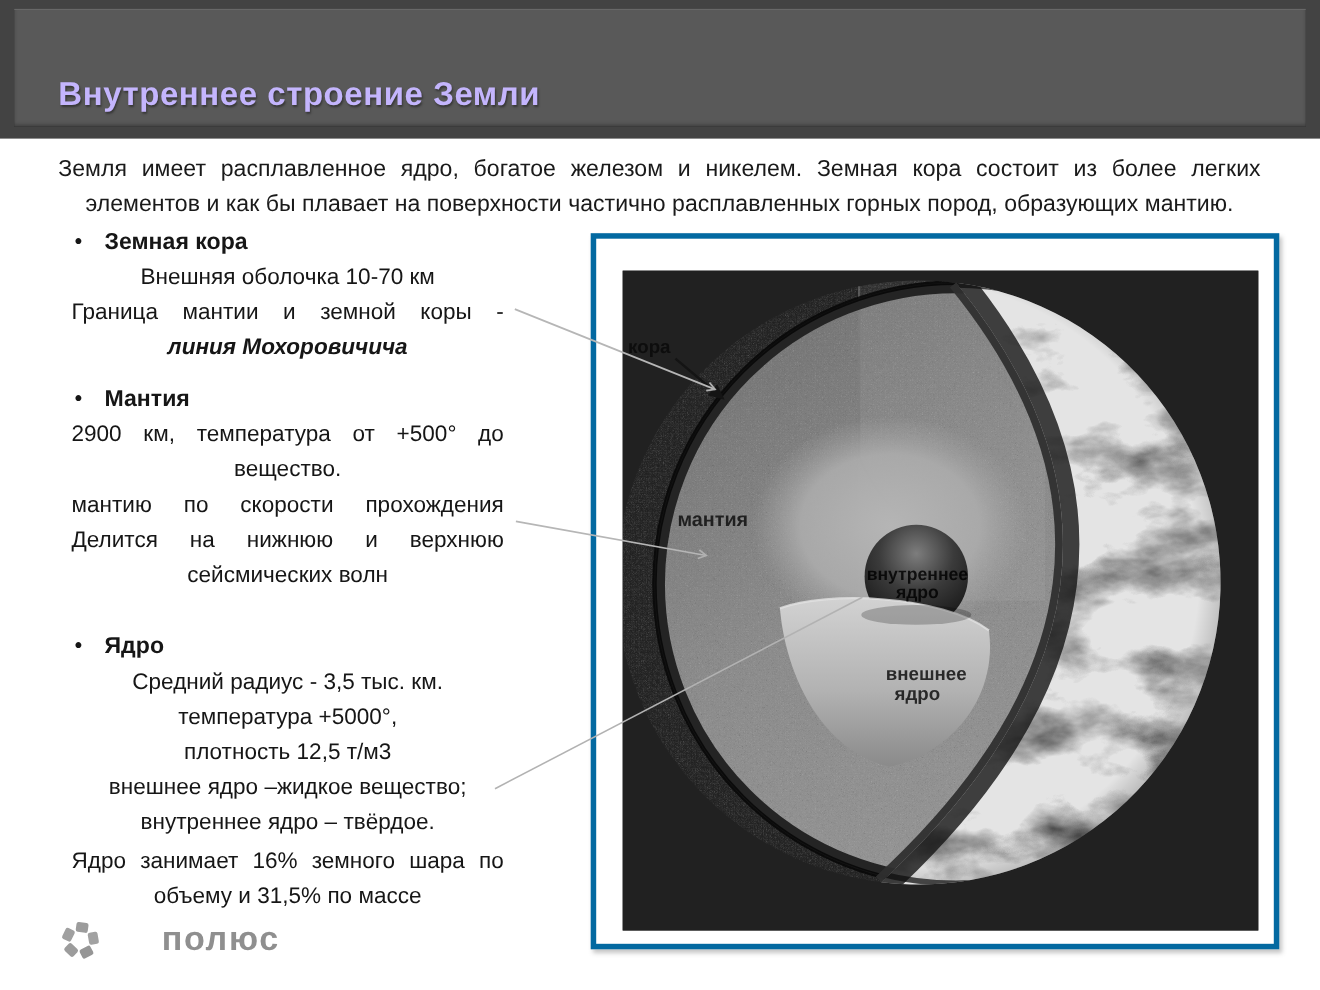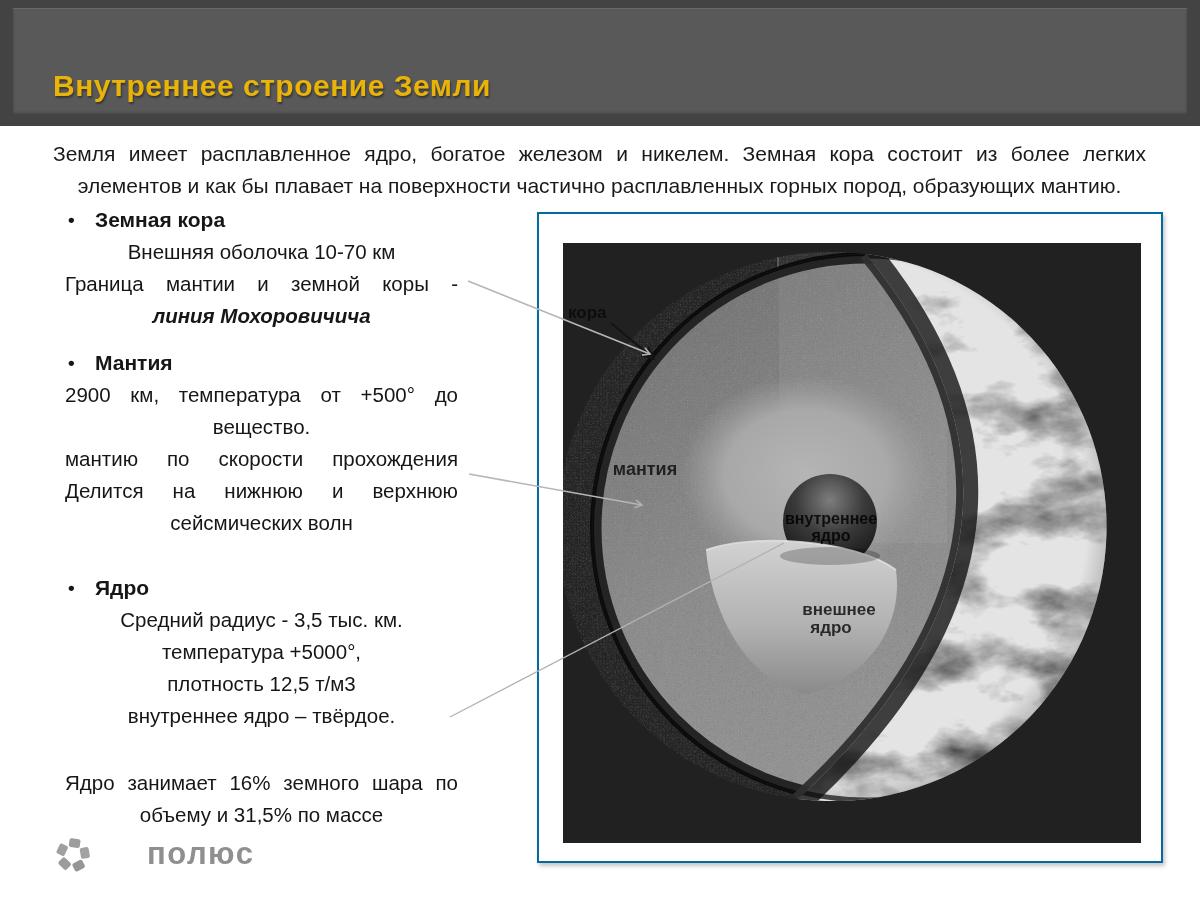--- a/index.html
+++ b/index.html
@@ -16,40 +16,40 @@
   }
   .hdr-inner {
     position:absolute; left:13px; right:13px; top:8px; bottom:11px;
     background:#595959;
     box-shadow: inset 0 1px 0 #686868, inset 0 -2px 3px rgba(0,0,0,.25);
     display:flex; align-items:flex-end;
   }
   .hdr-title {
     margin:0 0 12px 40px;
     font-size:30px; font-weight:bold; letter-spacing:.5px;
-    color:#eab308; text-shadow:1px 2px 2px rgba(0,0,0,.4);
+    color:#c4b5fd; text-shadow:1px 2px 2px rgba(0,0,0,.4);
   }
 
   
   .intro {
     position:absolute; left:53px; top:138px; width:1093px;
     font-size:21px; line-height:32px; color:#1a1a1a;
   }
   .col { position:absolute; left:65px; width:393px; font-size:20.5px; line-height:32px; color:#161616; }
   .j  { text-align:justify; text-align-last:justify; }
   .l  { text-align:center; }
   .bullet-row { position:relative; font-weight:bold; font-size:21px; }
   .bullet-dot { position:absolute; left:3px; top:0; font-size:19px; }
   .bullet-title { margin-left:30px; }
   .bi { font-weight:bold; font-style:italic; }
 
   
   .panel {
     position:absolute; left:537px; top:212px; width:626px; height:651px;
-    background:#ffffff; border:2px solid #0369a1;
+    background:#ffffff; border:5px solid #0369a1;
     box-shadow:2px 3px 4px rgba(90,90,90,.35);
     box-sizing:border-box;
   }
   .photo {
     position:absolute; left:24px; top:29px; width:578px; height:600px;
     background:#212121;
   }
   .photo svg { display:block; }
   svg text { font-family:"Liberation Sans", sans-serif; }
 
@@ -108,20 +108,21 @@
   <div class="col" style="top:572px;">
     <div class="bullet-row">
       <span class="bullet-dot">•</span>
       <span class="bullet-title">Ядро</span>
     </div>
   </div>
   <div class="col" style="top:604px;">
     <div class="l">Средний радиус - 3,5 тыс. км.</div>
     <div class="l">температура +5000°,</div>
     <div class="l">плотность 12,5 т/м3</div>
+    <div class="l">внешнее ядро –жидкое вещество;</div>
     <div class="l">внутреннее ядро – твёрдое.</div>
   </div>
 
   <div class="col" style="top:767px;">
     <div class="j">Ядро занимает 16% земного шара по</div>
     <div class="l">объему и 31,5% по массе</div>
   </div>
 
   <div class="panel">
     <div class="photo">

